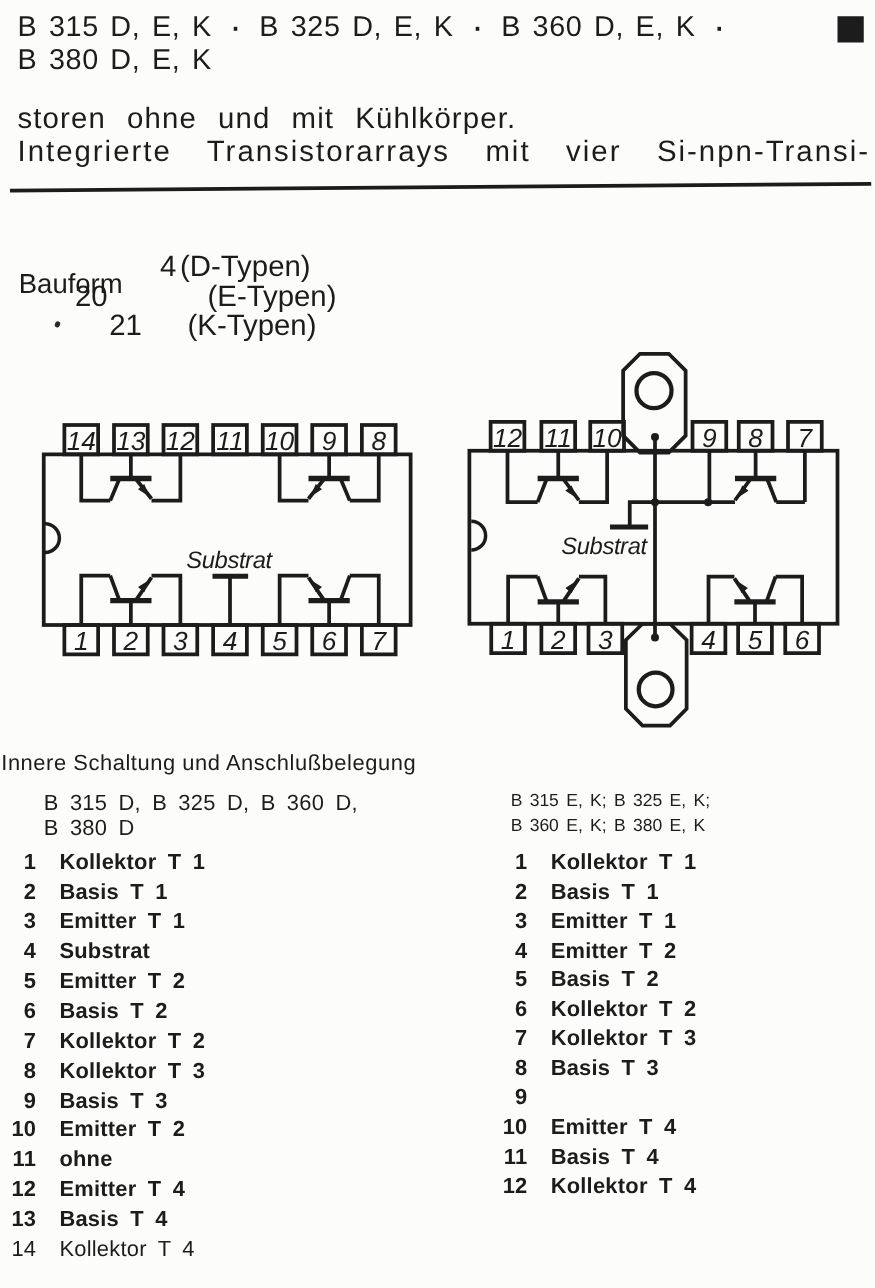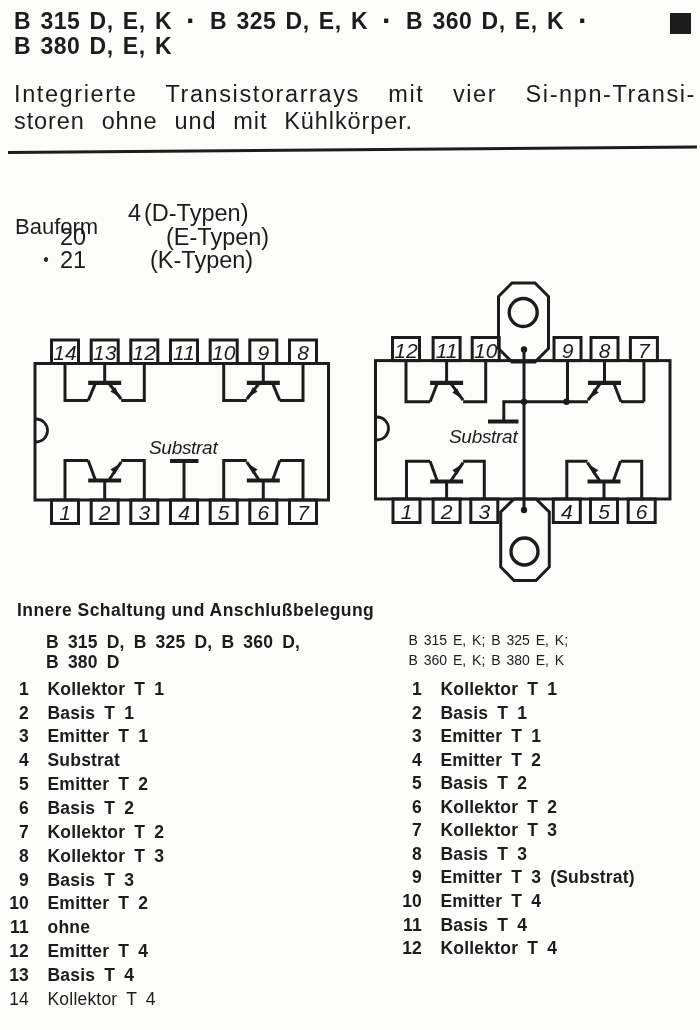--- a/index.html
+++ b/index.html
@@ -1,49 +1,49 @@
 <!DOCTYPE html>
 <html><head><meta charset="utf-8"><style>
 html,body{margin:0;padding:0}
 body{width:700px;height:1030px;position:relative;background:#fcfcfb;
  font-family:"Liberation Sans",sans-serif;color:#1c1c1c;overflow:hidden}
 .abs{position:absolute;white-space:nowrap}
-.b{font-weight:bold}
+.b{font-weight:normal}
 .diag{position:absolute;left:0;top:0}
 .pn{font-style:italic;font-size:21px;fill:#1c1c1c;stroke:none;text-anchor:middle;
  font-family:"Liberation Sans",sans-serif}
 .sub{font-style:italic;font-size:19px;letter-spacing:-0.3px;fill:#1c1c1c;stroke:none;
  font-family:"Liberation Sans",sans-serif}
 .row{position:relative;height:23.85px}
 .colr .row{height:23.55px}
 .num{position:absolute;left:0;width:29px;text-align:right;display:inline-block}
 .itm{position:absolute;left:47.5px;word-spacing:4px}
 .col{position:absolute;font-size:17.5px;font-weight:bold;line-height:23.85px;
  letter-spacing:0.2px}
 </style></head>
 <body>
 <div class="abs b" style="left:14px;top:9px;font-size:23px;line-height:24.5px;letter-spacing:0.5px;word-spacing:2.4px">B 315 D, E, K<span style="padding:0 14px;font-size:30px;vertical-align:-2px;letter-spacing:0">·</span>B 325 D, E, K<span style="padding:0 14px;font-size:30px;vertical-align:-2px;letter-spacing:0">·</span>B 360 D, E, K<span style="padding-left:14px;font-size:30px;vertical-align:-2px;letter-spacing:0">·</span><br>B 380 D, E, K</div>
 <div class="abs" style="left:670px;top:13px;width:21px;height:21px;background:#1c1c1c"></div>
 <div style="position:absolute;left:14px;top:81px;width:684px;font-size:23.5px;line-height:27px;color:#1c1c1c;white-space:nowrap">
+<div style="letter-spacing:0.9px;word-spacing:9.5px">storen ohne und mit Kühlkörper.</div>
 <div style="letter-spacing:1.6px;word-spacing:20.3px">Integrierte Transistorarrays mit vier Si-npn-Transi-</div>
-<div style="letter-spacing:0.9px;word-spacing:9.5px">storen ohne und mit Kühlkörper.</div>
 </div>
 <div class="abs" style="left:8px;top:146px;width:689px;height:3px;background:#1c1c1c;transform:rotate(-0.45deg);transform-origin:left center;margin-top:5px"></div>
 <div class="abs" style="left:15px;top:214px;font-size:22px">Bauform</div>
 <div class="abs" style="left:0;top:202px;font-size:23.5px;line-height:23.6px">
 <div>
       <span style="position:absolute;left:60px;width:81px;text-align:right">4</span>
       <span style="position:absolute;left:144px">(D-Typen)</span>
     </div>
 <div style="position:absolute;top:23.6px">
       <span style="position:absolute;left:60px;width:81px;">20</span>
       <span style="position:absolute;left:166px">(E-Typen)</span>
     </div>
 <div style="position:absolute;top:47.2px">
-      <span style="position:absolute;left:60px;width:81px;text-align:left">21</span>
+      <span style="position:absolute;left:60px;width:81px;text-align:center">21</span>
       <span style="position:absolute;left:150px">(K-Typen)</span>
     </div>
 </div>
 <div class="abs" style="left:44px;top:257px;width:4px;height:5px;background:#2a2a2a;border-radius:2px;transform:rotate(20deg)"></div>
 <svg class="diag" width="700" height="1030" viewBox="0 0 700 1030">
 <g fill="none" stroke="#1c1c1c" stroke-width="3">
 <rect x="35.0" y="363.5" width="293.5" height="136.5"></rect>
 <path d="M 36.0 419 A 11.5 11.5 0 0 1 36.0 442" stroke-width="2.8"></path>
 <rect x="51.5" y="340" width="27" height="23.5"></rect>
       <text x="65.0" y="360.3" class="pn">14</text>
@@ -167,22 +167,22 @@
 <path d="M 566.8 499.0 V 461.2 H 587.5"></path>
 <path d="M 641.7 499.0 V 461.2 H 620.5"></path>
 <line x1="620.5" y1="461.2" x2="613.5" y2="480.5"></line>
 <line x1="599.5" y1="480.5" x2="587.5" y2="462.7"></line>
 <polygon points="589.0,464.4 598.3,470.3 593.3,474.5" fill="#1c1c1c" stroke="none"></polygon>
 <path d="M 524 401.7 H 503.8 V 421.5"></path>
 <line x1="488" y1="421.5" x2="518.5" y2="421.5" stroke-width="4"></line>
 <text x="449" y="443" class="sub">Substrat</text>
 </g>
 </svg>
-<div class="abs b" style="left:17px;top:599.5px;font-size:17.5px;letter-spacing:0.45px">Innere Schaltung und Anschlußbelegung</div>
-<div class="abs b" style="left:46px;top:631.5px;font-size:17.5px;line-height:20px;word-spacing:4px;letter-spacing:0.2px">B 315 D, B 325 D, B 360 D,<br>B 380 D</div>
+<div class="abs b" style="left:1px;top:599.5px;font-size:17.5px;letter-spacing:0.45px">Innere Schaltung und Anschlußbelegung</div>
+<div class="abs b" style="left:35px;top:631.5px;font-size:17.5px;line-height:20px;word-spacing:4px;letter-spacing:0.2px">B 315 D, B 325 D, B 360 D,<br>B 380 D</div>
 <div class="abs" style="left:408.5px;top:631px;font-size:14px;line-height:19.5px;word-spacing:2px">B 315 E, K; B 325 E, K;<br>B 360 E, K; B 380 E, K</div>
 <div class="col" style="left:0;top:677.8px;width:350px">
 <div class="row">
       <span class="num">1</span>
       <span class="itm">Kollektor T 1</span>
     </div>
 <div class="row">
       <span class="num">2</span>
       <span class="itm">Basis T 1</span>
     </div>
@@ -263,21 +263,20 @@
 <div class="row">
       <span class="num">7</span>
       <span class="itm">Kollektor T 3</span>
     </div>
 <div class="row">
       <span class="num">8</span>
       <span class="itm">Basis T 3</span>
     </div>
 <div class="row">
       <span class="num">9</span>
-      <span class="itm">Emitter T 3 (Substrat)</span>
     </div>
 <div class="row">
       <span class="num">10</span>
       <span class="itm">Emitter T 4</span>
     </div>
 <div class="row">
       <span class="num">11</span>
       <span class="itm">Basis T 4</span>
     </div>
 <div class="row">

